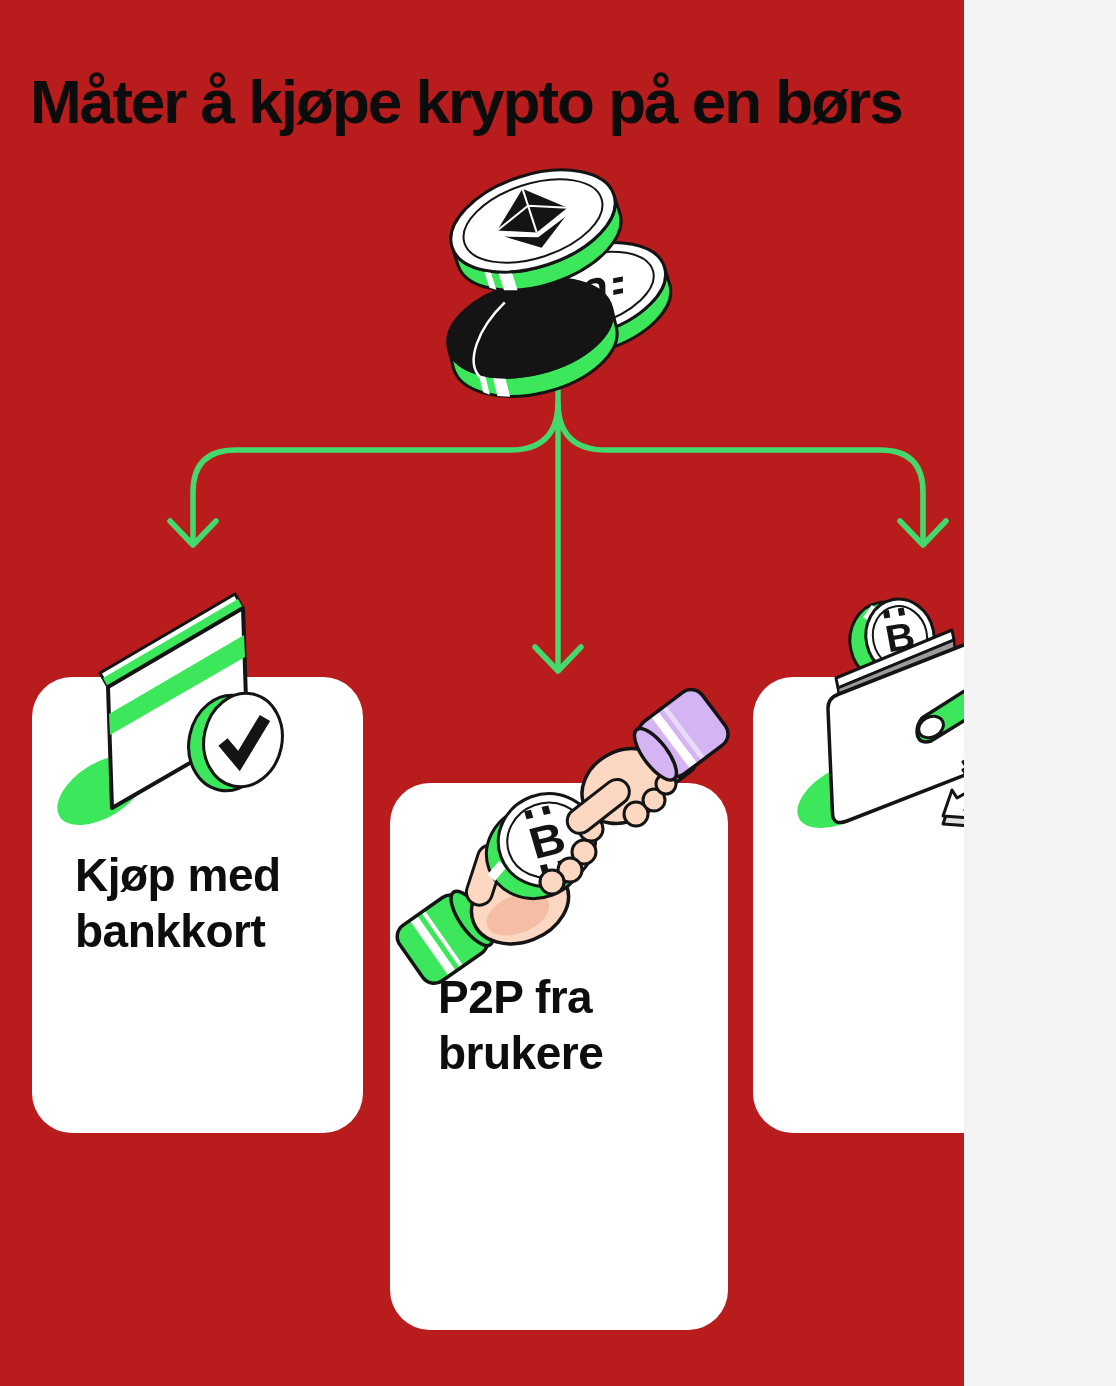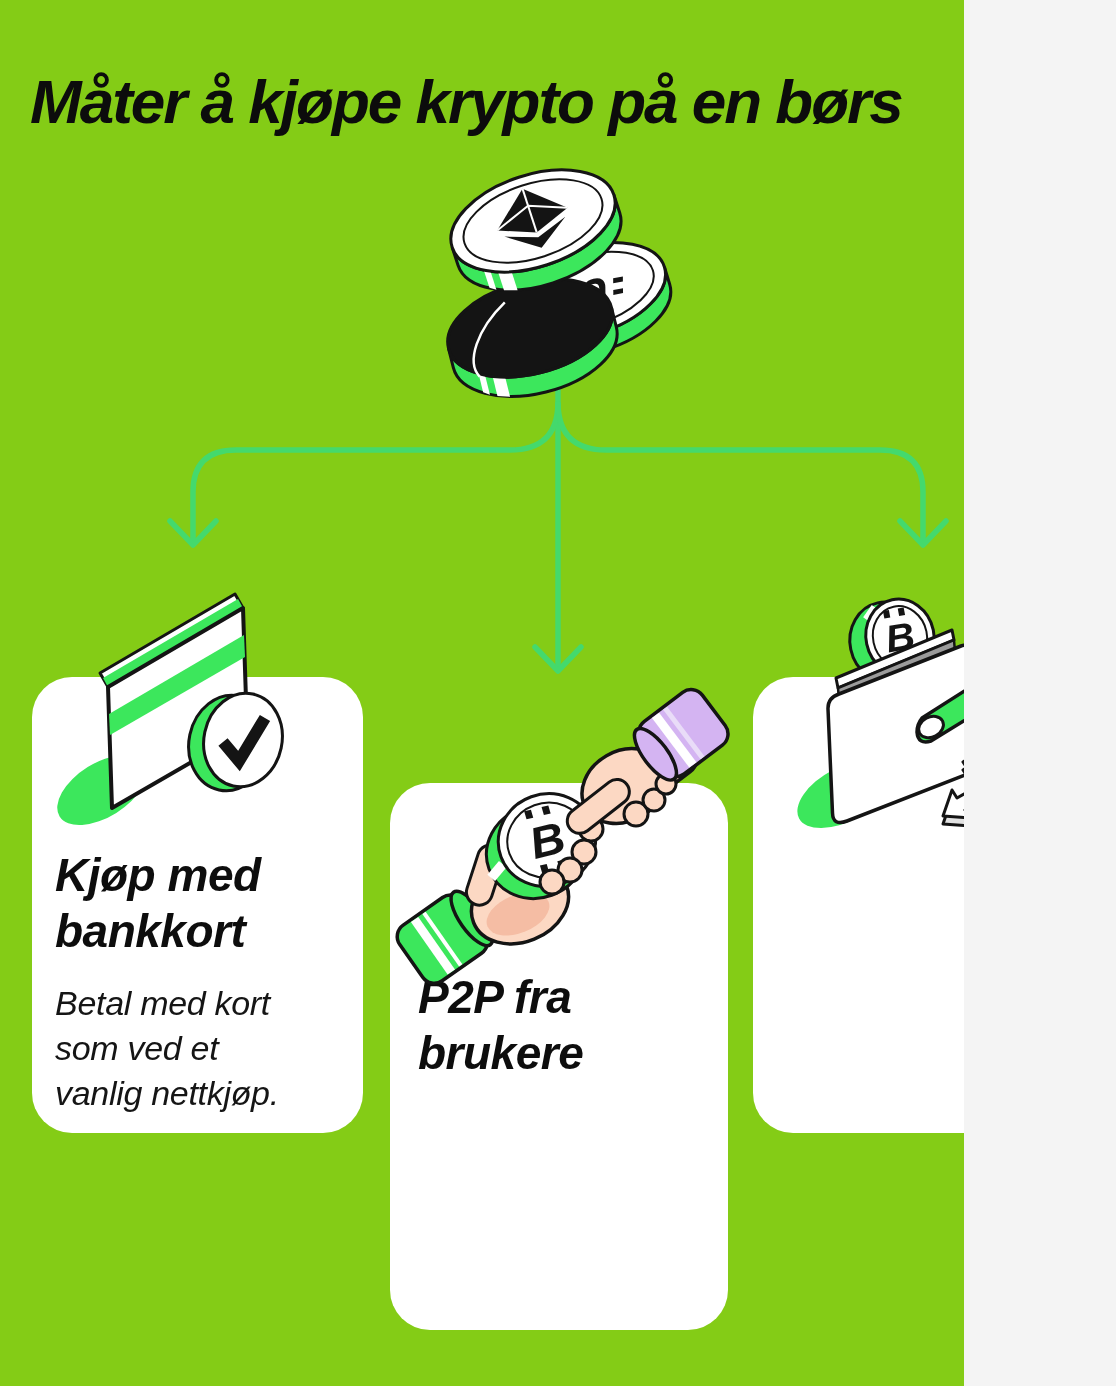--- a/index.html
+++ b/index.html
@@ -1,23 +1,23 @@
 <!DOCTYPE html>
 <html><head>
 <meta charset="utf-8">
 <style>
   html,body { margin:0; padding:0; background:#f4f4f4; font-family:"Liberation Sans",sans-serif; }
-  .page { position:relative; width:964px; height:1386px; background:#84cc16; overflow:hidden;font-style:italic; }
+  .page { position:relative; width:964px; height:1386px; background:#b91c1c; overflow:hidden; }
   .title { position:absolute; left:30px; top:26px; font-size:62px; line-height:1.1;
            font-weight:bold; letter-spacing:-2px; color:#0c0c0c; }
   .card { position:absolute; background:#ffffff; border-radius:40px; }
   .card-c1 { left:32px;  top:677px; width:331px; height:456px; }
   .card-c2 { left:390px; top:783px; width:338px; height:547px; }
   .card-c3 { left:753px; top:677px; width:332px; height:456px; }
-  .card-text { position:absolute; }
+  .card-text { position:absolute;margin-left:20px; }
   .ct-c1 { left:23px; top:170px; }
   .ct-c2 { left:28px; top:186px; }
   .ct-c3 { left:29px; top:170px; }
   .heading { white-space:pre; font-size:46px; line-height:56px; font-weight:bold;
              letter-spacing:-0.5px; color:#0d0d0d; }
   .body-text { white-space:pre; font-size:34px; line-height:45px; margin-top:22px;
                letter-spacing:-0.3px; color:#151515; }
   .abs { position:absolute; pointer-events:none; }
 </style>
 </head>
@@ -75,23 +75,20 @@
         <line x1="123" y1="32" x2="123" y2="78" stroke="#ffffff" stroke-width="2"></line>
         <polygon points="91,72 123,94 155,72 123,83" fill="#141414"></polygon>
       </g>
     </g>
   </svg>
 
   <div class="card card-c1">
     <div class="card-text ct-c1">
       <div class="heading">Kjøp med
 bankkort</div>
-      <div class="body-text">Betal med kort
-som ved et
-vanlig nettkjøp.</div>
     </div>
   </div>
 
   <div class="card card-c2">
     <div class="card-text ct-c2">
       <div class="heading">P2P fra
 brukere</div>
     </div>
   </div>
 

